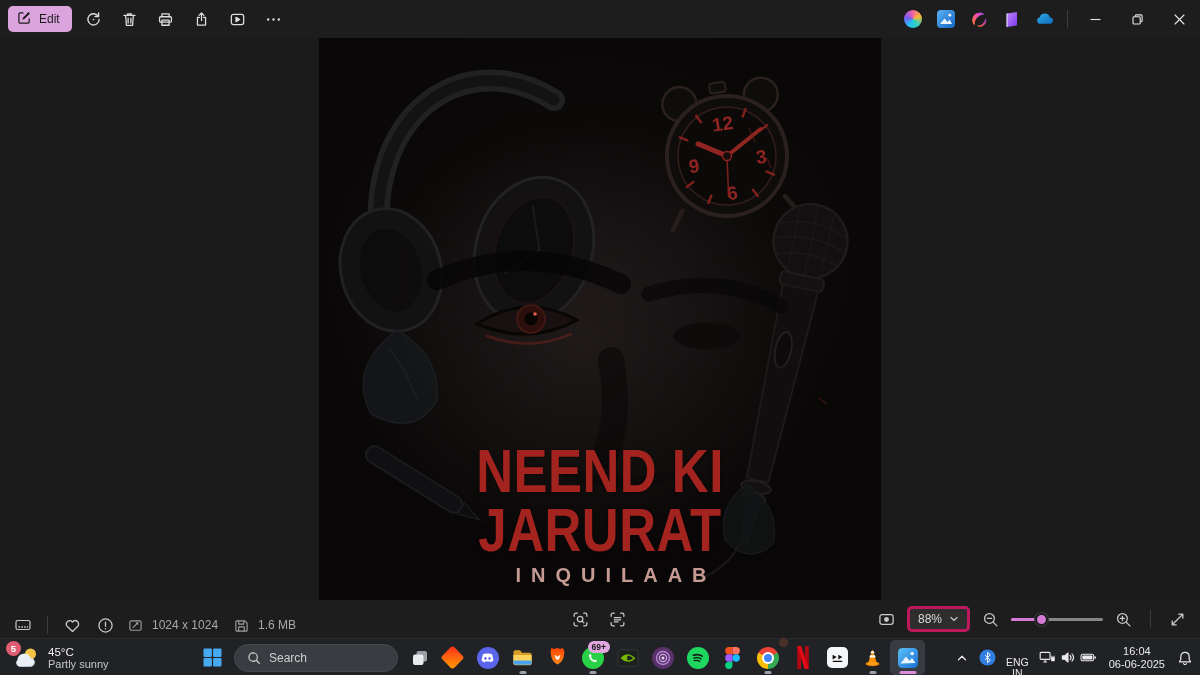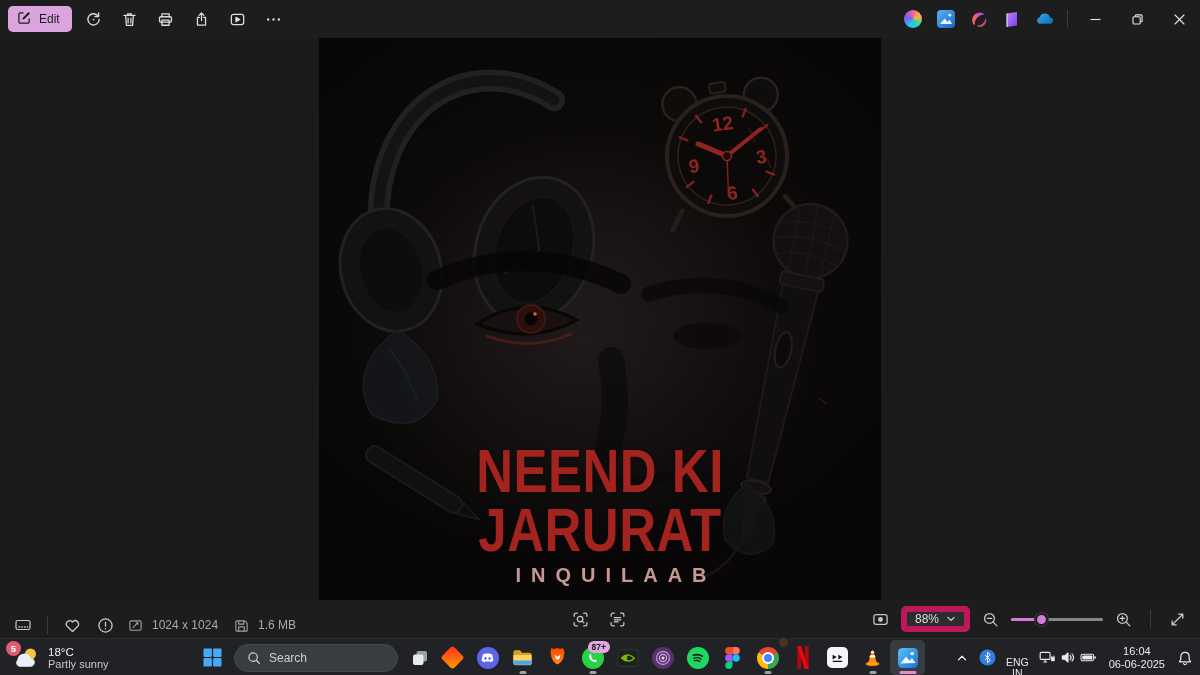--- a/index.html
+++ b/index.html
@@ -40,21 +40,21 @@
   .art-sub { position:absolute; top:526px; left:0; width:100%; text-align:center;
     font-size:20px; font-weight:bold; letter-spacing:10px; text-indent:10px; }
 
   
   .statusbar { position:absolute; top:600px; left:0; right:0; height:38px; background:#1d1d1d;
     display:flex; align-items:center; color:#b4b4b4; font-size:12px; z-index:5; }
   .sb-left { display:flex; align-items:center; gap:4px; padding-left:8px;margin-top:12px; }
   .sb-text { color:#a9a9a9; margin:0 8px 0 2px; }
   .sb-center { position:absolute; left:566px; display:flex; gap:8px; }
   .sb-right { margin-left:auto; display:flex; align-items:center; gap:6px; padding-right:8px; }
-  .zoom-pill { height:26px; min-width:62px; background:#2d2d2d; border:6px solid #be185d;
+  .zoom-pill { height:26px; min-width:62px; background:#2d2d2d; border:3px solid #be185d;
     border-radius:5px; color:#dcdcdc; font-size:12px; display:flex; align-items:center;
     justify-content:center; gap:7px; padding:0 8px; cursor:pointer; font-family:inherit; }
   .slider { position:relative; width:92px; height:16px; cursor:pointer; }
   .slider .track { position:absolute; top:7px; left:0; right:0; height:3px; border-radius:2px; background:#84878a; }
   .slider .fill  { position:absolute; top:7px; left:0; width:33%; height:3px; border-radius:2px; background:#d57bd5; }
   .slider .thumb { position:absolute; top:1.5px; left:calc(33% - 6.5px); width:13px; height:13px;
     border-radius:50%; background:#d57bd5; border:2px solid #1d1d1d; box-shadow:0 0 0 1px #3a3a3a; }
 
   
   .taskbar { position:absolute; top:638px; left:0; right:0; height:37px; background:#202226;
@@ -430,21 +430,21 @@
     <button class="weather">
       <span class="wx-wrap">
         <svg width="28" height="26" viewBox="0 0 28 26">
           <circle cx="18.5" cy="9" r="5.5" fill="#f6c445"></circle>
           <path d="M7 21.5h11a4.2 4.2 0 0 0 .6-8.4A6.8 6.8 0 0 0 5.4 15 3.8 3.8 0 0 0 7 21.5z" fill="#e9eff5"></path>
           <path d="M7 21.5h11a4.2 4.2 0 0 0 .6-8.4" fill="none" stroke="#c8d2dc" stroke-width="0.8"></path>
         </svg>
         <span class="wx-badge">5</span>
       </span>
       <span class="wx-txt">
-        <span class="wx-temp">18°C</span>
+        <span class="wx-temp">45°C</span>
         <span class="wx-cond">Partly sunny</span>
       </span>
     </button>
 
     <div class="tb-center">
       <button class="tkbtn small">
         <svg width="21" height="21" viewBox="0 0 21 21">
           <rect x="1.5" y="1.5" width="8.4" height="8.4" rx="1" fill="#46aaf2"></rect>
           <rect x="11.1" y="1.5" width="8.4" height="8.4" rx="1" fill="#46aaf2"></rect>
           <rect x="1.5" y="11.1" width="8.4" height="8.4" rx="1" fill="#46aaf2"></rect>
@@ -501,21 +501,21 @@
           <path d="M8 9l3 2.3L14 9l-1 4-2 1.6L9 13z" fill="#fff" opacity="0.95"></path>
         </svg>
       </button>
 
       <button class="tkbtn">
         <span class="circ22" style="background:#28d146;">
           <svg width="14" height="14" viewBox="0 0 16 16">
             <path d="M4.2 3.6c-.5.5-.9 1.2-.8 2 .2 2.9 3.1 6.4 6.6 7.1.8.2 1.6-.1 2.1-.6l.6-.8-2.2-1.6-1 1c-1.6-.6-3.2-2.2-3.8-3.8l1-1L5.1 3z" fill="#fff"></path>
           </svg>
         </span>
-        <span class="badge99">87+</span>
+        <span class="badge99">69+</span>
         <span class="run-ind"></span>
       </button>
 
       <button class="tkbtn">
         <svg width="22" height="22" viewBox="0 0 24 24">
           <rect x="1" y="3" width="22" height="18" rx="3" fill="#1d211d" stroke="#343a34" stroke-width="1"></rect>
           <path d="M5 12c2.6-2.8 5.8-3.8 9-2.9 2 .6 3.6 1.8 4.8 3.1-1.4 1.5-3.2 2.6-5.4 3-3.2.5-6.2-.8-8.4-3.2z" fill="none" stroke="#76b900" stroke-width="1.6"></path>
           <path d="M5 12c1.8-1.9 4-2.9 6.2-2.9v5.9C9 15 6.8 14 5 12z" fill="#76b900"></path>
         </svg>
       </button>

